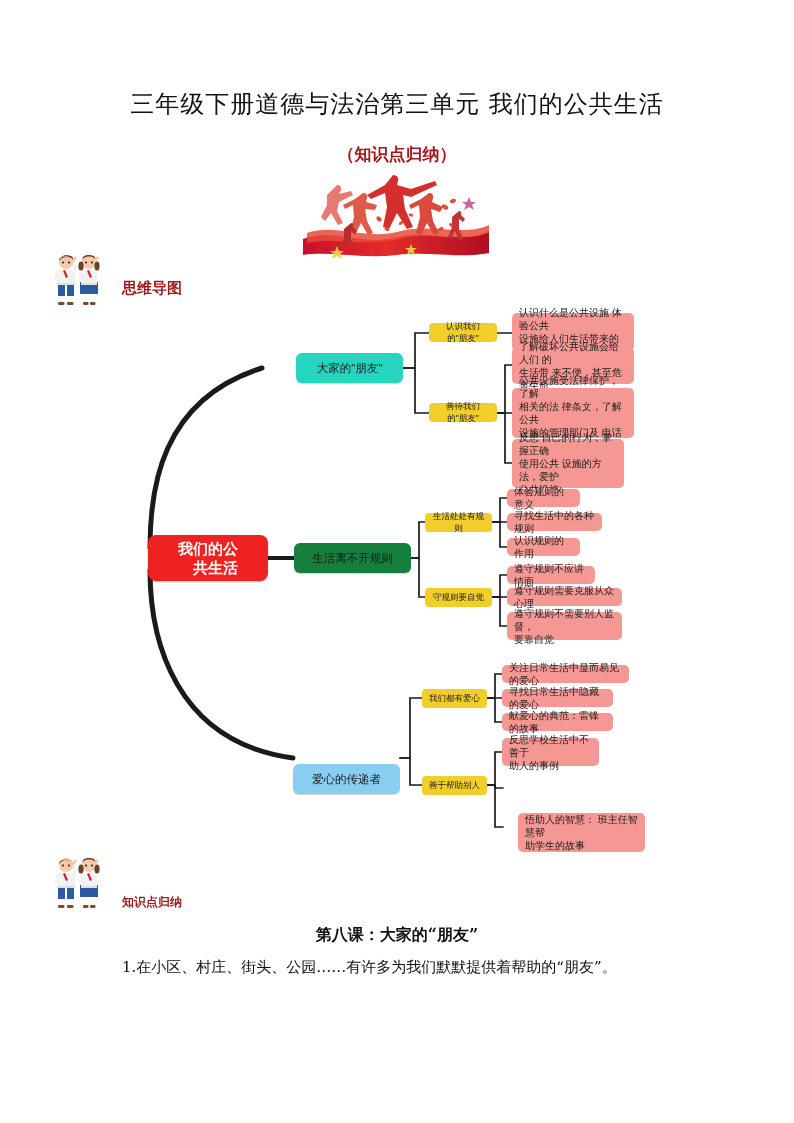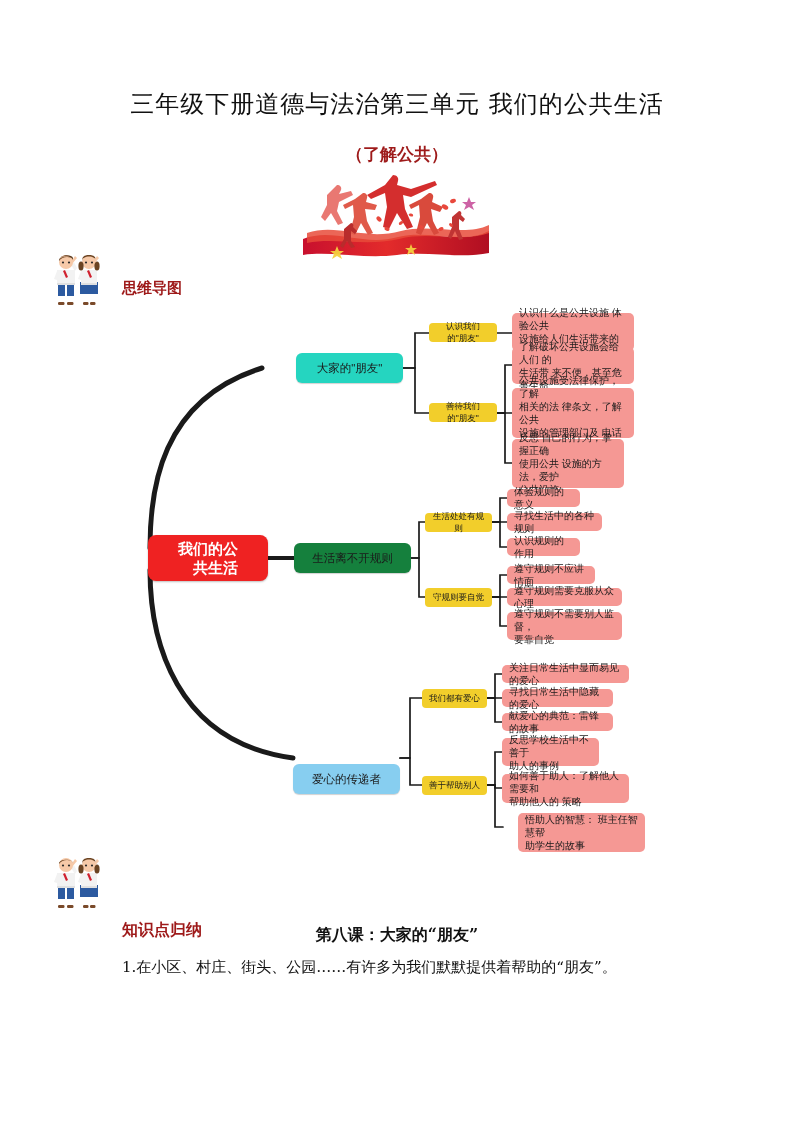--- a/index.html
+++ b/index.html
@@ -152,21 +152,21 @@
     line-height: 2.1;
     color: #111;
   }
 </style>
 </head>
 <body>
 
 <div class="page">
 
   <div class="title">三年级下册道德与法治第三单元 我们的公共生活</div>
-  <div class="subtitle">（了解公共）</div>
+  <div class="subtitle">（知识点归纳）</div>
 
   <svg class="hero" viewBox="0 0 200 92">
     <defs>
       <linearGradient id="flagG" x1="0" y1="0" x2="1" y2="0">
         <stop offset="0%" stop-color="#C8102E"></stop>
         <stop offset="45%" stop-color="#E32B2B"></stop>
         <stop offset="100%" stop-color="#B00E22"></stop>
       </linearGradient>
     </defs>
 
@@ -271,21 +271,21 @@
       <circle cx="13" cy="10" r="7" fill="#F6C9A8"></circle>
       <path d="M6,9 C6,3 20,3 20,9 C20,5 18,3 13,3 C8,3 6,5 6,9 Z" fill="#6B4423"></path>
       <ellipse cx="5" cy="14" rx="2.6" ry="4.5" fill="#6B4423"></ellipse>
       <ellipse cx="21" cy="14" rx="2.6" ry="4.5" fill="#6B4423"></ellipse>
       <circle cx="10" cy="10.5" r="1.1" fill="#2b2b2b"></circle>
       <circle cx="16" cy="10.5" r="1.1" fill="#2b2b2b"></circle>
       <path d="M18,12 L23,6 L21,4 L17,10 Z" fill="#F6C9A8"></path>
       <rect x="5" y="31" width="16" height="2" fill="#e0e0e0"></rect>
     </g>
   </svg>
-  <div class="section-label" style="left:122px; top:920px; font-size:16px;">知识点归纳</div>
+  <div class="section-label" style="left:122px; top:894px; font-size:12px;">知识点归纳</div>
 
   <div class="map">
 
     <svg class="links" viewBox="0 0 700 570">
       <g fill="none" stroke="#1A1A1A" stroke-linecap="round">
 
         <path d="M150,258 C150,200 160,110 262,78" stroke-width="5"></path>
 
         <path d="M268,268 C276,268 286,268 294,268" stroke-width="4"></path>
 
@@ -359,22 +359,20 @@
     <div class="node branch c3" style="left:293px; top:474px; width:107px; height:30px;">爱心的传递者</div>
 
     <div class="node sub" style="left:422px; top:399px; width:65px; height:19px;">我们都有爱心</div>
     <div class="node leaf" style="left:502px; top:375px; width:127px; height:18px;">关注日常生活中显而易见的爱心</div>
     <div class="node leaf" style="left:502px; top:399px; width:111px; height:18px;">寻找日常生活中隐藏的爱心</div>
     <div class="node leaf" style="left:502px; top:423px; width:111px; height:18px;">献爱心的典范：雷锋的故事</div>
 
     <div class="node sub" style="left:422px; top:486px; width:65px; height:19px;">善于帮助别人</div>
     <div class="node leaf" style="left:502px; top:448px; width:97px; height:28px;">反思学校生活中不善于
 助人的事例</div>
-    <div class="node leaf" style="left:502px; top:484px; width:127px; height:29px;">如何善于助人：了解他人需要和
-帮助他人的 策略</div>
     <div class="node leaf" style="left:502px; top:523px; width:127px; height:39px;margin-left:16px;">悟助人的智慧： 班主任智慧帮
 助学生的故事</div>
   </div>
 
   <div class="lesson-title">第八课：大家的“朋友”</div>
   <div class="para">1.在小区、村庄、街头、公园……有许多为我们默默提供着帮助的“朋友”。</div>
 
 </div>
 
 </body></html>

